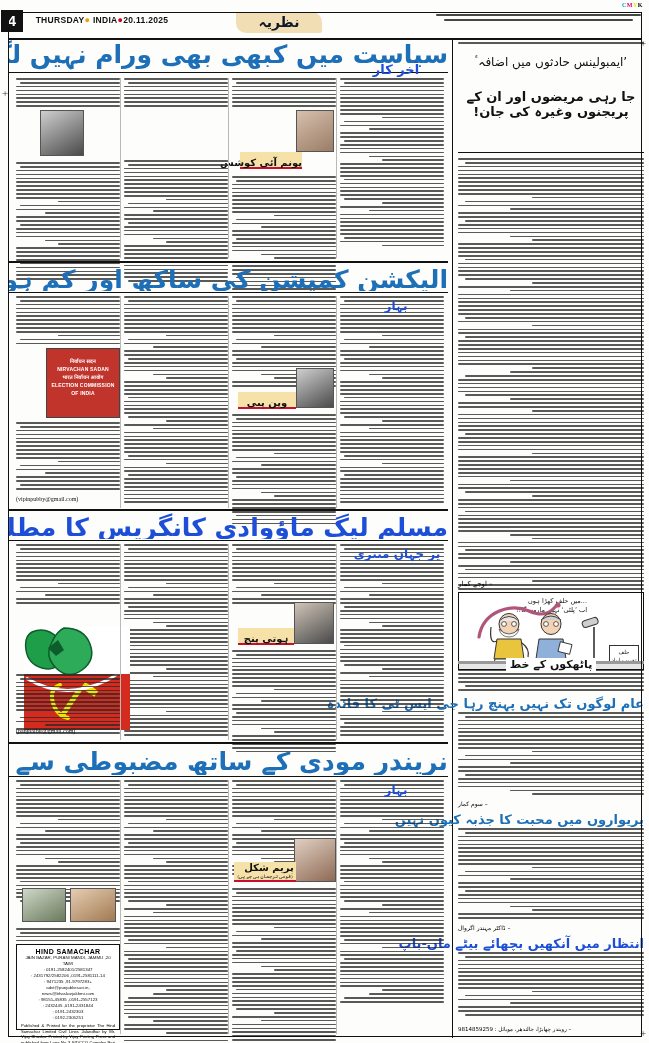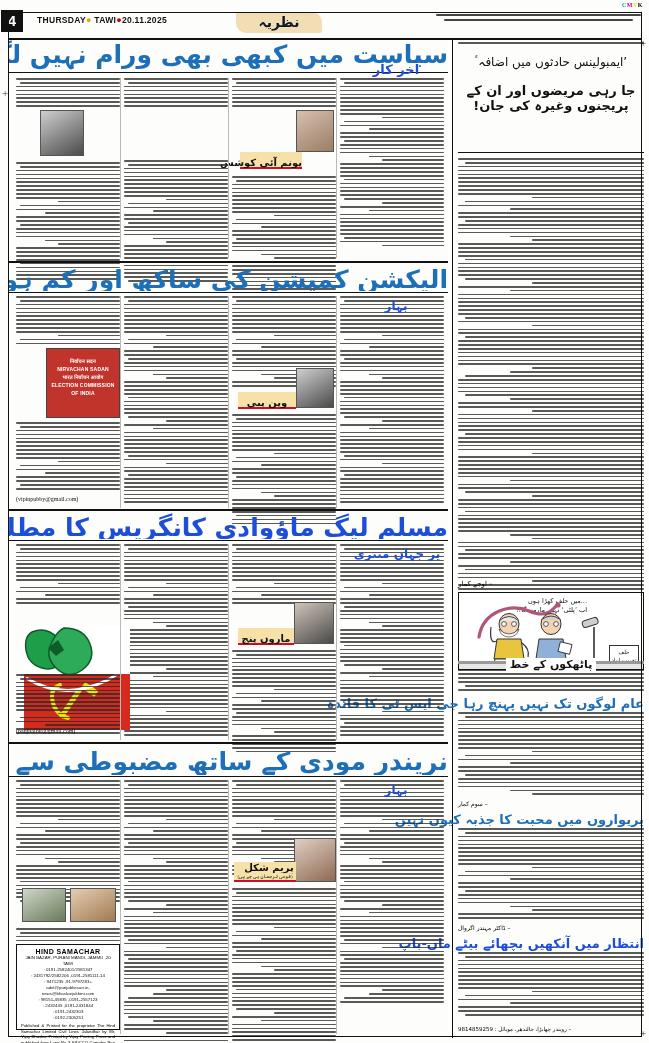--- a/index.html
+++ b/index.html
@@ -111,21 +111,21 @@
   
   .masthead-wrap { position: absolute; top: 42px; left: 458px; width: 186px; }
   .mh-strap { height: 13px; text-align:center; }
   .mh-title {
     font-family: "DejaVu Sans", sans-serif;
     font-weight: bold; font-size: 34px; color: #e01b24;
     text-align: center; line-height: 38px; letter-spacing: -2px;
     direction: rtl;
   }
   .mh-sub1 { text-align:center; font-size: 12px; font-weight:normal; color:#111; direction: rtl; font-family:"DejaVu Sans",sans-serif; }
-  .mh-sub2 { text-align:center; font-size: 13px; font-weight:bold; color:#111; direction: rtl; font-family:"DejaVu Sans",sans-serif; margin-top:14px;}
+  .mh-sub2 { text-align:center; font-size: 13px; font-weight:bold; color:#111; direction: rtl; font-family:"DejaVu Sans",sans-serif; margin-top:20px;}
 
   
   .cartoon { position:absolute; border:1.5px solid #111; background:#fff; overflow:hidden; }
   .toonbox { position:absolute; border:1px solid #333; background:#fff; }
 
   
   .sect-head { position:absolute; text-align:center; }
   .sect-head .bar { height:3px; background:#999; position:absolute; top:7px; }
   .sect-head .script { font-size:11px; color:#111; background:#fff; padding:0 4px; position:relative; }
 
@@ -159,21 +159,21 @@
     <div class="tagline ur lines">
       <i></i>
         <i></i>
     </div>
 
     <div class="nazriya">
       <span class="script">نظریہ</span>
     </div>
 
     <div class="dateline">
-      <span>20.11.2025</span><span class="dot">●</span><span>THURSDAY</span><span class="dot2">●</span> <span>TAWI</span>
+      <span>20.11.2025</span><span class="dot">●</span><span>THURSDAY</span><span class="dot2">●</span> <span>INDIA</span>
     </div>
 
     <div class="pageno">4</div>
   </div>
 
   <div class="rule" style="top:12px;left:8px;width:633px;height:1px;"></div>
   <div class="rule" style="top:38px;left:8px;width:633px;height:1.5px;"></div>
 
   <div class="headline-strip" style="top:40px;left:8px;width:440px;height:30px;">
     <span class="script hl-blue">سیاست میں کبھی بھی ورام نہیں لگتا</span>
@@ -972,21 +972,21 @@
       <i></i>
     <i></i>
       <i></i>
       <i></i>
       <i></i>
       <i></i>
       <i></i>
   </div>
   <div class="photo" style="top:602px;left:294px;width:40px;height:42px;background:linear-gradient(150deg,#cfc4b8,#4a4a4a);"></div>
   <div class="authorbox" style="top:628px;left:238px;width:56px;">
-    <span class="script">ماروں پنج</span>
+    <span class="script">ہوتی پنج</span>
   </div>
   <div class="col ur lines tight" style="top:650px;left:232px;width:104px;">
     <i></i>
       <i></i>
       <i></i>
       <i></i>
       <i></i>
       <i></i>
       <i></i>
       <i></i>

